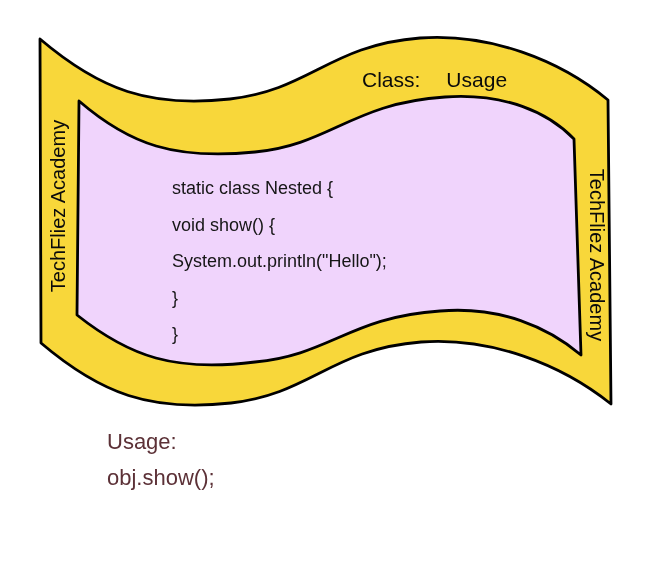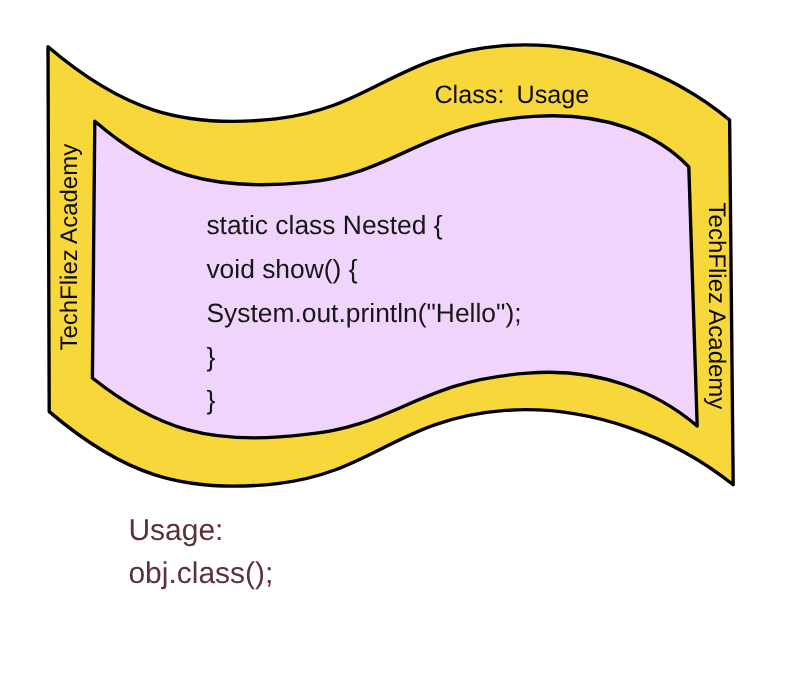--- a/index.html
+++ b/index.html
@@ -18,41 +18,41 @@
   .stage svg {
     position: absolute;
     left: 0;
     top: 0;
   }
   .class-label {
     position: absolute;
     left: 362px;
     top: 67px;
     display: flex;
-    gap: 10px;
+    gap: 26px;
     font-size: 21px;
     line-height: 26px;
     color: #0b0b0b;
     white-space: pre;
     align-items: center;
   }
   .code-block {
     position: absolute;
     left: 172px;
     top: 170px;
-    font-size: 22px;
+    font-size: 18px;
     line-height: 36.5px;
     color: #161616;
     white-space: pre;
   }
   .usage-block {
     position: absolute;
     left: 107px;
     top: 424px;
-    font-size: 25px;
+    font-size: 22px;
     line-height: 36px;
     color: #5c3137;
     white-space: pre;
   }
   .watermark {
     position: absolute;
     width: 220px;
     height: 26px;
     font-size: 20px;
     line-height: 26px;
@@ -101,15 +101,15 @@
     <span>Class:</span>
     <span>Usage</span>
   </div>
 
   <div class="watermark left">TechFliez Academy</div>
 
   <div class="watermark right">TechFliez Academy</div>
 
   <div class="code-block"><div>static class Nested {</div><div>void show() {</div><div>System.out.println("Hello");</div><div>}</div><div>}</div></div>
 
-  <div class="usage-block"><div>Usage:</div><div>obj.class();</div></div>
+  <div class="usage-block"><div>Usage:</div><div>obj.show();</div></div>
 
 </div>
 
 </body></html>

